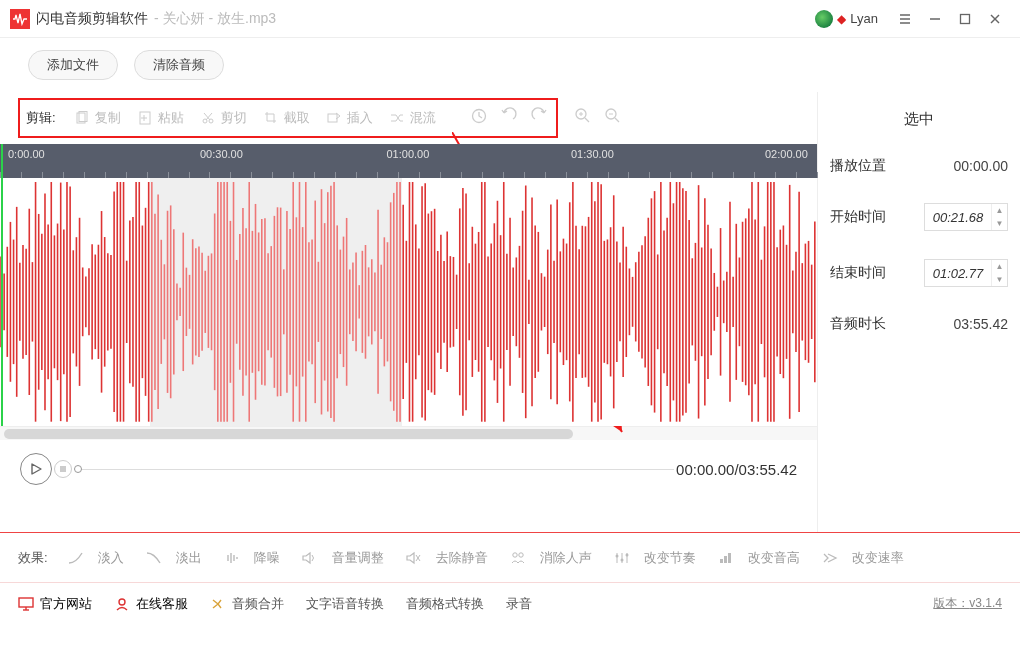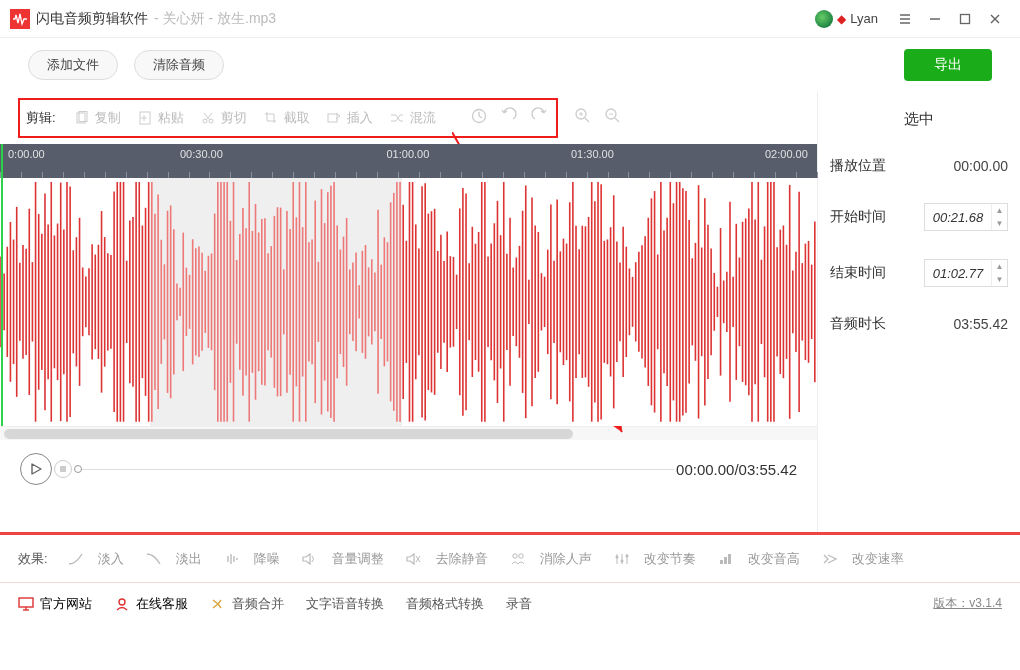--- a/index.html
+++ b/index.html
@@ -65,21 +65,21 @@
 
 .right h3{ text-align:center; font-weight:normal; font-size:15px; color:#333; margin:18px 0 28px;}
 .field { display:flex; align-items:center; justify-content:space-between; margin-bottom: 28px; font-size:14px; color:#333;}
 .field .val{ color:#444;}
 .spinbox{ display:flex; align-items:center; border:1px solid #ddd; height:28px;}
 .spinbox input{ width:66px; border:none; outline:none; text-align:center; font-size:13px; color:#333;font-style:italic;}
 .spinbox .spin{ width:16px; display:flex; flex-direction:column; border-left:1px solid #eee;}
 .spinbox .spin div{ height:13px; display:flex; align-items:center; justify-content:center; color:#999; font-size:8px; cursor:pointer;}
 
 
-.effects-row{ height:50px; border-top:3px solid #ef4444; display:flex; align-items:center; padding:0 18px; gap:10px; font-size:13px; color:#999;}
+.effects-row{ height:50px; border-top:1px solid #ef4444; display:flex; align-items:center; padding:0 18px; gap:10px; font-size:13px; color:#999;}
 .effects-row .elabel{ color:#555; margin-right:4px;}
 .eff{ display:flex; align-items:center; gap:14px; padding:3px 6px; cursor:pointer;}
 .eff .ic{width:16px;height:16px;display:flex;align-items:center;justify-content:center;}
 
 
 .footer{ height:42px; border-top:1px solid #f7d8d8; display:flex; align-items:center; padding:0 18px; font-size:13px;}
 .footer .flink{ display:flex; align-items:center; gap:6px; color:#555; margin-right:22px; cursor:pointer;}
 .footer .flink.redish{ color:#000000;}
 .footer .ver{ margin-left:auto; color:#888; font-size:12px;text-decoration:underline;}
 .fic{ width:16px; height:16px; display:flex; align-items:center; justify-content:center;}
@@ -120,21 +120,20 @@
       <svg width="14" height="14">
         <line x1="3" y1="3" x2="11" y2="11" stroke="#666" stroke-width="1.5"></line>
         <line x1="11" y1="3" x2="3" y2="11" stroke="#666" stroke-width="1.5"></line>
       </svg>
     </div>
 </div>
 
 <div class="toprow">
   <button class="pillbtn">添加文件</button>
   <button class="pillbtn">清除音频</button>
-  <button class="export-btn">导出</button>
 </div>
 
 <div class="main">
   <div class="left">
 
     <div class="edit-toolbar">
       <div class="red-box"></div>
       <svg class="annot-arrow" width="220" height="320">
           <defs>
             <marker id="ah" markerWidth="8" markerHeight="8" refX="6" refY="3" orient="auto">
@@ -222,21 +221,21 @@
               <circle cx="7" cy="7" r="5" fill="none" stroke="#ccc" stroke-width="1.3"></circle>
               <line x1="11" y1="11" x2="15" y2="15" stroke="#ccc" stroke-width="1.3"></line>
               <line x1="5" y1="7" x2="9" y2="7" stroke="#ccc"></line>
             </svg></span>
       </div>
     </div>
 
     <div class="ruler" id="ruler">
       <div class="playhead-line"></div>
     <div class="ruler-label" style="left: 8px;">0:00.00</div>
-        <div class="ruler-label" style="left: 180px;">00:30.00</div>
+        <div class="ruler-label" style="left: 200px;">00:30.00</div>
         <div class="ruler-label" style="left: 386.5px;">01:00.00</div>
         <div class="ruler-label" style="left: 571px;">01:30.00</div>
         <div class="ruler-label" style="left: 765px;">02:00.00</div>
         <div class="tick" style="left: 0px;"></div>
         <div class="tick" style="left: 20.9487px;"></div>
         <div class="tick" style="left: 41.8974px;"></div>
         <div class="tick" style="left: 62.8462px;"></div>
         <div class="tick" style="left: 83.7949px;"></div>
         <div class="tick" style="left: 104.744px;"></div>
         <div class="tick" style="left: 125.692px;"></div>

